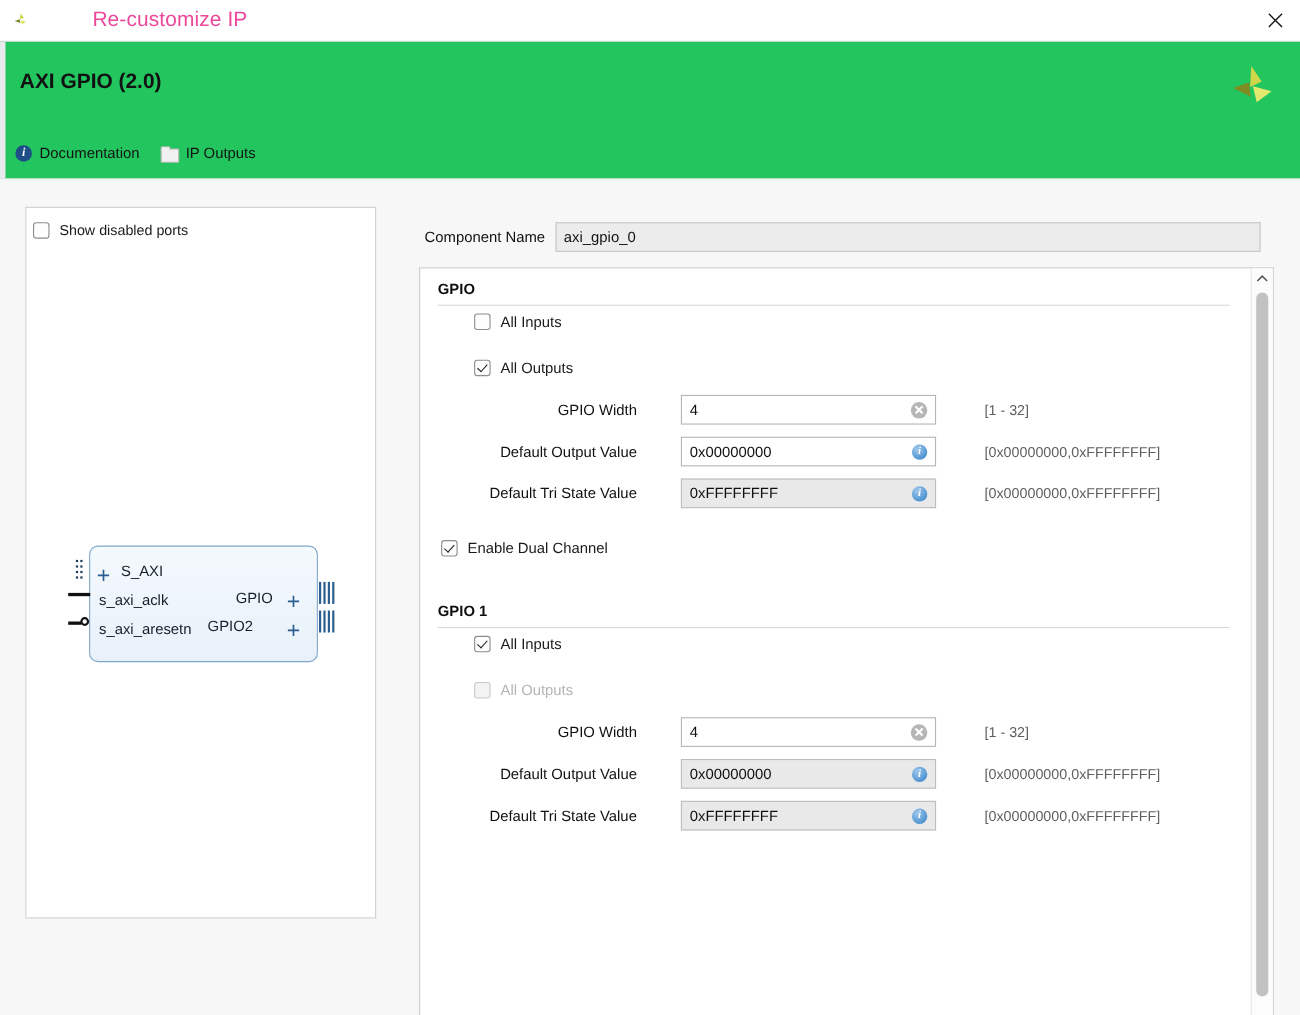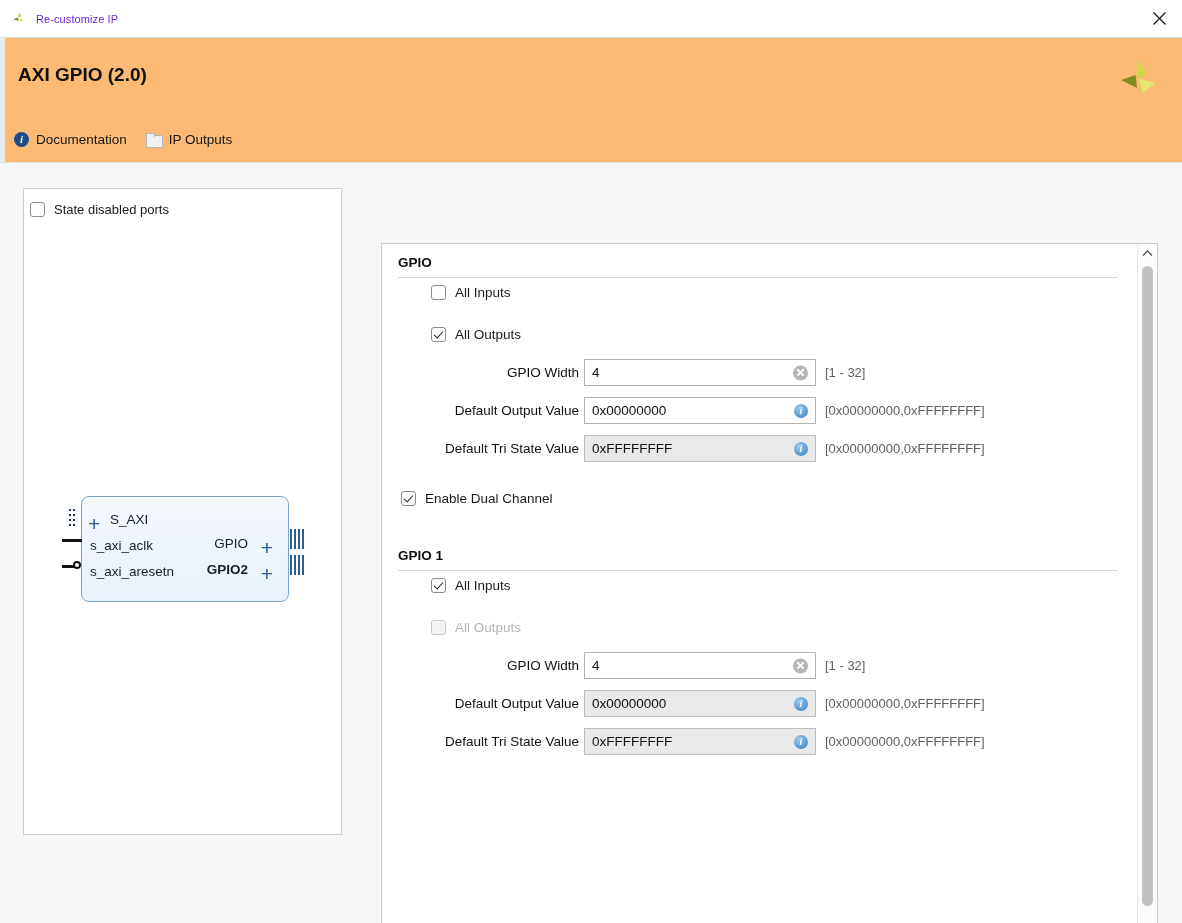--- a/index.html
+++ b/index.html
@@ -18,33 +18,33 @@
     position: absolute; left: 0; top: 0; width: 1182px; height: 38px;
     background: #ffffff;
     border-bottom: 1px solid #dcdcdc;
     display: flex; align-items: center;
   }
   .tb-icon {
     width: 18px; height: 18px; margin-left: 10px; margin-right: 8px;
     position: relative; flex: 0 0 auto;
   }
   .tb-title {
-    font-size: 11px; color: #6d28d9; letter-spacing: .1px;
+    font-size: 19px; color: #ec4899; letter-spacing: .1px; margin-left: 48px;
   }
   .tb-close {
     position: absolute; right: 0px; top: 0px; width: 46px; height: 37px;
     display: flex; align-items: center; justify-content: center;
     cursor: default;
   }
   .tb-close svg { display: block; }
 
   
   .header {
     position: absolute; left: 0; top: 38px; width: 1182px; height: 125px;
-    background: #fdba74;
+    background: #22c55e;
   }
   .header-accent {
     position: absolute; left: 0; top: 0; width: 5px; height: 125px;
     background: #e7ebee;
   }
   .header-sep {
     position: absolute; left: 0; top: 162px; width: 1182px; height: 1px;
     background: #e0e0e0;
   }
   .hdr-title {
@@ -154,21 +154,21 @@
   }
   .panel-inner { position: absolute; left: 0; top: 0; right: 21px; bottom: 0; overflow: hidden; }
 
   .group-title {
     position: absolute; font-size: 13.5px; font-weight: bold; color: #0e0e0e;
   }
   .group-rule {
     position: absolute; height: 1px; background: #d8d8d8;
   }
 
-  .row { position: absolute; display: flex; align-items: center; }
+  .row { position: absolute; display: flex; align-items: center; gap: 35px; }
   .row-label {
     font-size: 13.5px; color: #111; text-align: right;
   }
   .field {
     width: 232px; height: 27px; border: 1px solid #b4b4b4; background: #ffffff;
     display: flex; align-items: center; position: relative;
   }
   .field.disabled { background: #e9e9e9; border-color: #bdbdbd; }
   .field .fval {
     padding-left: 7px; font-size: 13.5px; color: #101010;
@@ -261,31 +261,31 @@
   </div>
 </div>
 <div class="header-sep"></div>
 
 <div class="body-area">
 
   <div class="diagram-panel">
 
     <div class="show-disabled">
       <span class="chk"></span>
-      <span>State disabled ports</span>
+      <span>Show disabled ports</span>
     </div>
 
     <div class="ip-symbol">
       <span class="plus" style="left:6px; top:20px;">+</span>
       <span class="sym-txt" style="left:28px; top:15px;">S_AXI</span>
       <span class="sym-txt" style="left:8px; top:41px;">s_axi_aclk</span>
       <span class="sym-txt" style="left:8px; top:67px;">s_axi_aresetn</span>
 
       <span class="sym-txt" style="right:40px; top:39px;">GPIO</span>
-      <span class="sym-txt" style="right:40px; top:65px;font-weight:bold;">GPIO2</span>
+      <span class="sym-txt" style="right:58px; top:65px;">GPIO2</span>
       <span class="plus" style="right:15px; top:44px;">+</span>
       <span class="plus" style="right:15px; top:70px;">+</span>
     </div>
 
     <div class="dots-grid" style="left:45px; top:320px;">
       <i style="left:0;top:0"></i>
         <i style="left:4px;top:0"></i>
       <i style="left:0;top:5px"></i>
         <i style="left:4px;top:5px"></i>
       <i style="left:0;top:10px"></i>
@@ -304,20 +304,24 @@
         <i style="left:12px"></i>
     </div>
     <div class="bus-bars" style="left:266px; top:366px;">
       <i style="left:0"></i>
         <i style="left:4px"></i>
         <i style="left:8px"></i>
         <i style="left:12px"></i>
     </div>
   </div>
 
+  <div class="comp-row">
+    <span class="comp-label">Component Name</span>
+    <span class="comp-input">axi_gpio_0</span>
+  </div>
 
   <div class="gpio-panel">
     <div class="panel-inner">
 
       <div class="group-title" style="left:16px; top:11px;">GPIO</div>
       <div class="group-rule" style="left:16px; top:33px; width:720px;"></div>
 
       <div class="cb-row" style="left:49px; top:41px;">
         <span class="chk"></span>
         <span>All Inputs</span>

